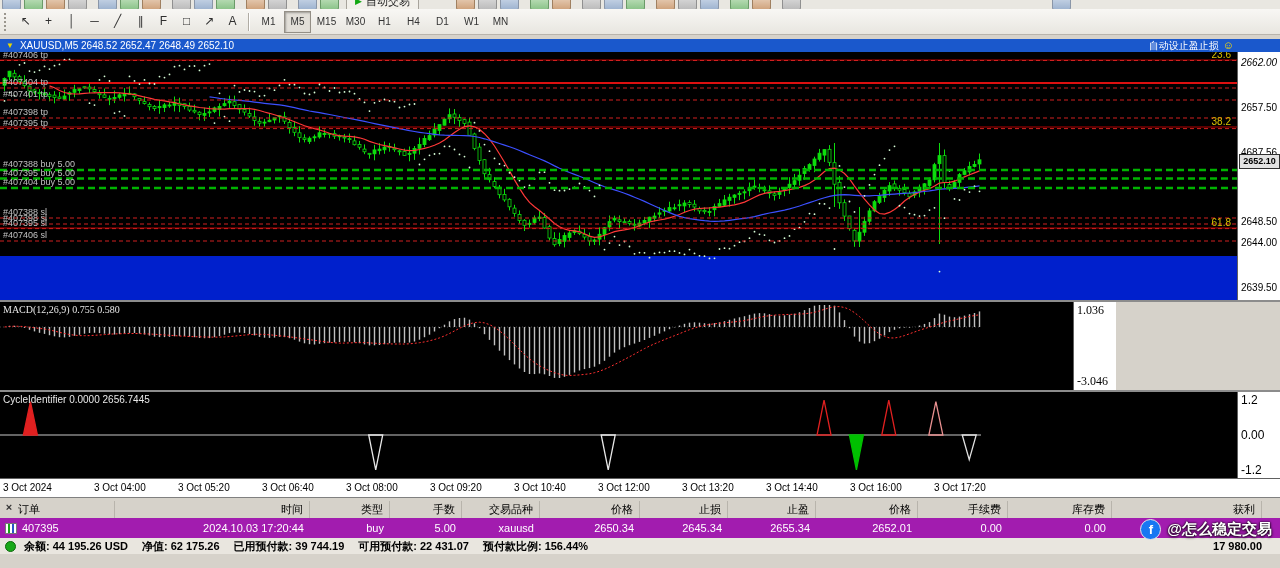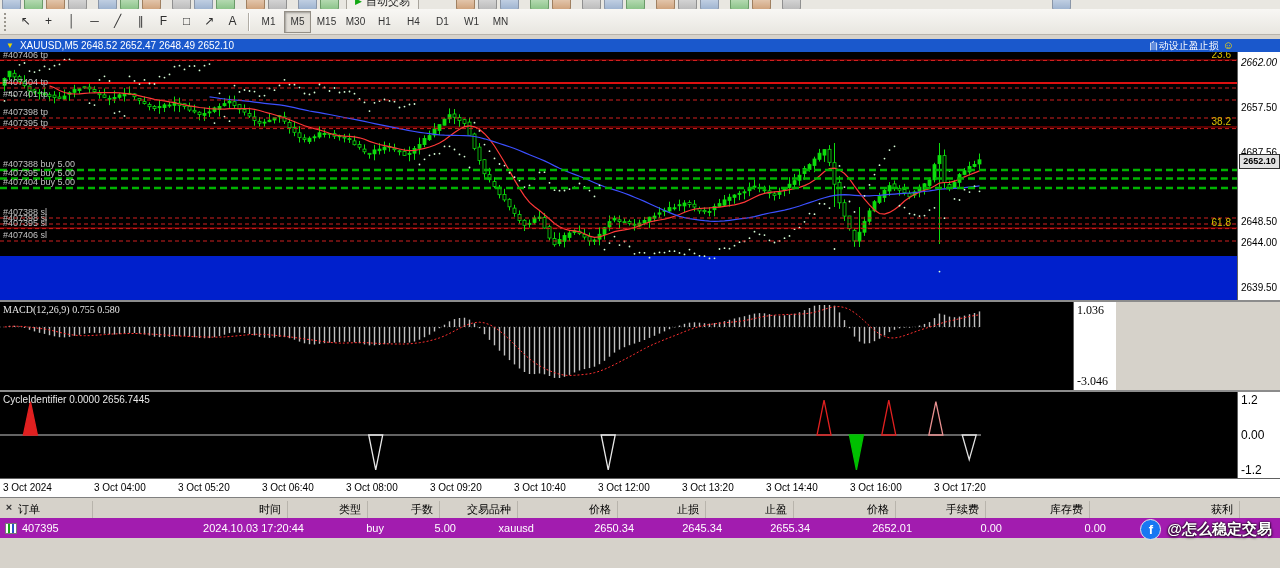--- a/index.html
+++ b/index.html
@@ -1053,21 +1053,21 @@
   <div class="timeaxis">
     <div class="contents">
       
     <span class="time-label" style="left: 3px;">3 Oct 2024</span><span class="time-label" style="left: 94px;">3 Oct 04:00</span><span class="time-label" style="left: 178px;">3 Oct 05:20</span><span class="time-label" style="left: 262px;">3 Oct 06:40</span><span class="time-label" style="left: 346px;">3 Oct 08:00</span><span class="time-label" style="left: 430px;">3 Oct 09:20</span><span class="time-label" style="left: 514px;">3 Oct 10:40</span><span class="time-label" style="left: 598px;">3 Oct 12:00</span><span class="time-label" style="left: 682px;">3 Oct 13:20</span><span class="time-label" style="left: 766px;">3 Oct 14:40</span><span class="time-label" style="left: 850px;">3 Oct 16:00</span><span class="time-label" style="left: 934px;">3 Oct 17:20</span></div>
   </div>
 
   <div class="terminal">
     <div class="t-close">×</div>
     <div class="t-head">
 
-    <span class="t-h" style="width: 93px;">订单</span>
+    <span class="t-h" style="width: 115px;">订单</span>
         <span class="t-h" style="width: 195px;">时间</span>
         <span class="t-h" style="width: 80px;">类型</span>
         <span class="t-h" style="width: 72px;">手数</span>
         <span class="t-h" style="width: 78px;">交易品种</span>
         <span class="t-h" style="width: 100px;">价格</span>
         <span class="t-h" style="width: 88px;">止损</span>
         <span class="t-h" style="width: 88px;">止盈</span>
         <span class="t-h" style="width: 102px;">价格</span>
         <span class="t-h" style="width: 90px;">手续费</span>
         <span class="t-h" style="width: 104px;">库存费</span>
@@ -1083,20 +1083,32 @@
       <span class="c c4">5.00</span>
       <span class="c c5">xauusd</span>
       <span class="c c6">2650.34</span>
       <span class="c c7">2645.34</span>
       <span class="c c8">2655.34</span>
       <span class="c c9">2652.01</span>
       <span class="c c10">0.00</span>
       <span class="c c11">0.00</span>
       <span class="c c12"></span>
     </div>
+    <div class="t-sum">
+      <i class="sicon"></i>
+      <div class="t-sum-segs">
+
+      <span class="seg">余额: 44 195.26 USD</span>
+          <span class="seg">净值: 62 175.26</span>
+          <span class="seg">已用预付款: 39 744.19</span>
+          <span class="seg">可用预付款: 22 431.07</span>
+          <span class="seg">预付款比例: 156.44%</span>
+        </div>
+      <span class="t-profit">17 980.00</span>
+    </div>
   </div>
 
   <div class="watermark">
     <span class="fb">f</span>
     <span class="wtext">@怎么稳定交易</span>
   </div>
 
 </div>
 
 </body></html>

